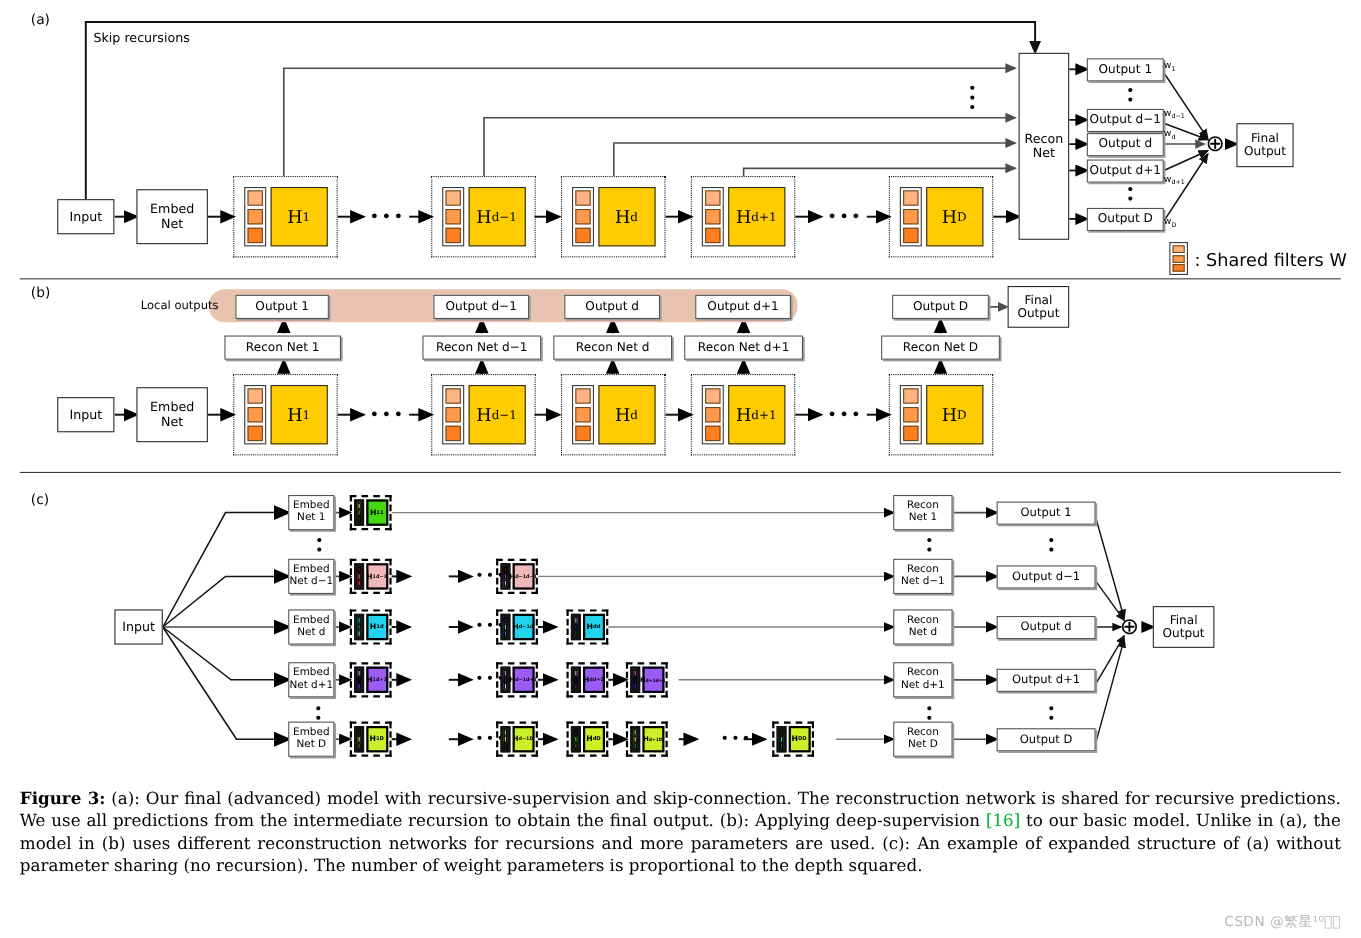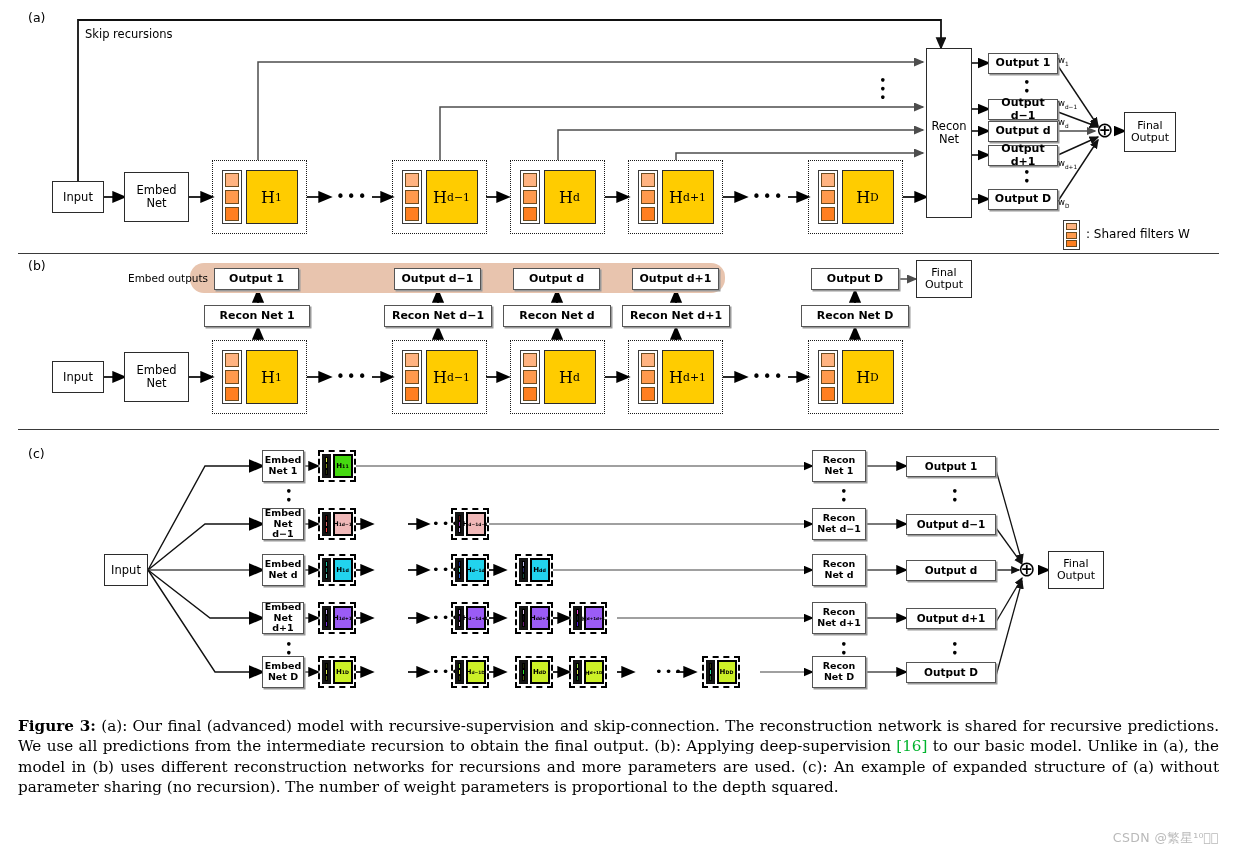--- a/index.html
+++ b/index.html
@@ -5,21 +5,21 @@
   html,body{margin:0;padding:0;background:#ffffff;}
   body{width:1237px;height:853px;position:relative;font-family:"DejaVu Sans","Liberation Sans",sans-serif;color:#000;}
   #stage{position:relative;width:1237px;height:853px;overflow:hidden;}
   .abs{position:absolute;}
   svg.layer{position:absolute;left:0;top:0;width:1237px;height:853px;pointer-events:none;}
 
   
   .box{position:absolute;box-sizing:border-box;background:#fff;border:1.6px solid #2b2b2b;
        display:flex;align-items:center;justify-content:center;text-align:center;
        font-size:11.5px;line-height:1.12;}
-  .box.thin{border-width:1.3px;border-color:#555;font-weight:bold;}
+  .box.thin{border-width:1.3px;border-color:#555;}
   .box.shadowed{box-shadow:1.5px 1.5px 0 #9a9a9a;}
   .panel-label{position:absolute;font-size:12.5px;}
   .plain{position:absolute;font-size:11.5px;}
   .tiny{font-size:8.5px;}
   sub,sup{font-size:.68em;}
 
   
   .cell{position:absolute;box-sizing:border-box;border:1.7px dotted #1a1a1a;
         display:flex;align-items:center;justify-content:center;gap:4px;background:transparent;}
   .cell.heavy{border:2.2px dashed #000;}
@@ -248,27 +248,27 @@
 
   <div class="plain" style="left:1096px;top:120px;font-size:21px;line-height:1;">⊕</div>
   <div class="box" style="left:1124px;top:112px;width:52px;height:40px;white-space:pre-line;font-size:11px;">Final
 Output</div>
 
   <div class="filters abs" style="left:1063px;top:220px;width:17px;height:30px;">
       <i style="height:7px;background:#FFB380;"></i>
       <i style="height:7px;background:#FF9A4D;"></i>
       <i style="height:7px;background:#FF7F20;"></i>
     </div>
-  <div class="plain" style="left:1086px;top:227px;font-size:12px;">: Shared filters W</div>
+  <div class="plain" style="left:1086px;top:227px;font-size:16px;">: Shared filters W</div>
 
   <div class="sep" style="top:253px;"></div>
 
   <div class="panel-label" style="left:28px;top:258px;">(b)</div>
   <div class="band" style="left:190px;top:263px;width:535px;height:30px;"></div>
-  <div class="plain" style="left:128px;top:272px;font-size:10.5px;">Embed outputs</div>
+  <div class="plain" style="left:128px;top:272px;font-size:10.5px;">Local outputs</div>
 
   <div class="box shadowed thin" style="left:214px;top:268px;width:85px;height:22px;font-size:11px;">Output 1</div>
   <div class="box shadowed thin" style="left:394px;top:268px;width:87px;height:22px;font-size:11px;">Output d−1</div>
   <div class="box shadowed thin" style="left:513px;top:268px;width:87px;height:22px;font-size:11px;">Output d</div>
   <div class="box shadowed thin" style="left:632px;top:268px;width:87px;height:22px;font-size:11px;">Output d+1</div>
   <div class="box shadowed thin" style="left:811px;top:268px;width:88px;height:22px;font-size:11px;">Output D</div>
   <div class="box" style="left:916px;top:260px;width:56px;height:38px;white-space:pre-line;font-size:11px;">Final
 Output</div>
 
   <div class="box shadowed thin" style="left:204px;top:305px;width:106px;height:22px;font-size:11px;">Recon Net 1</div>

